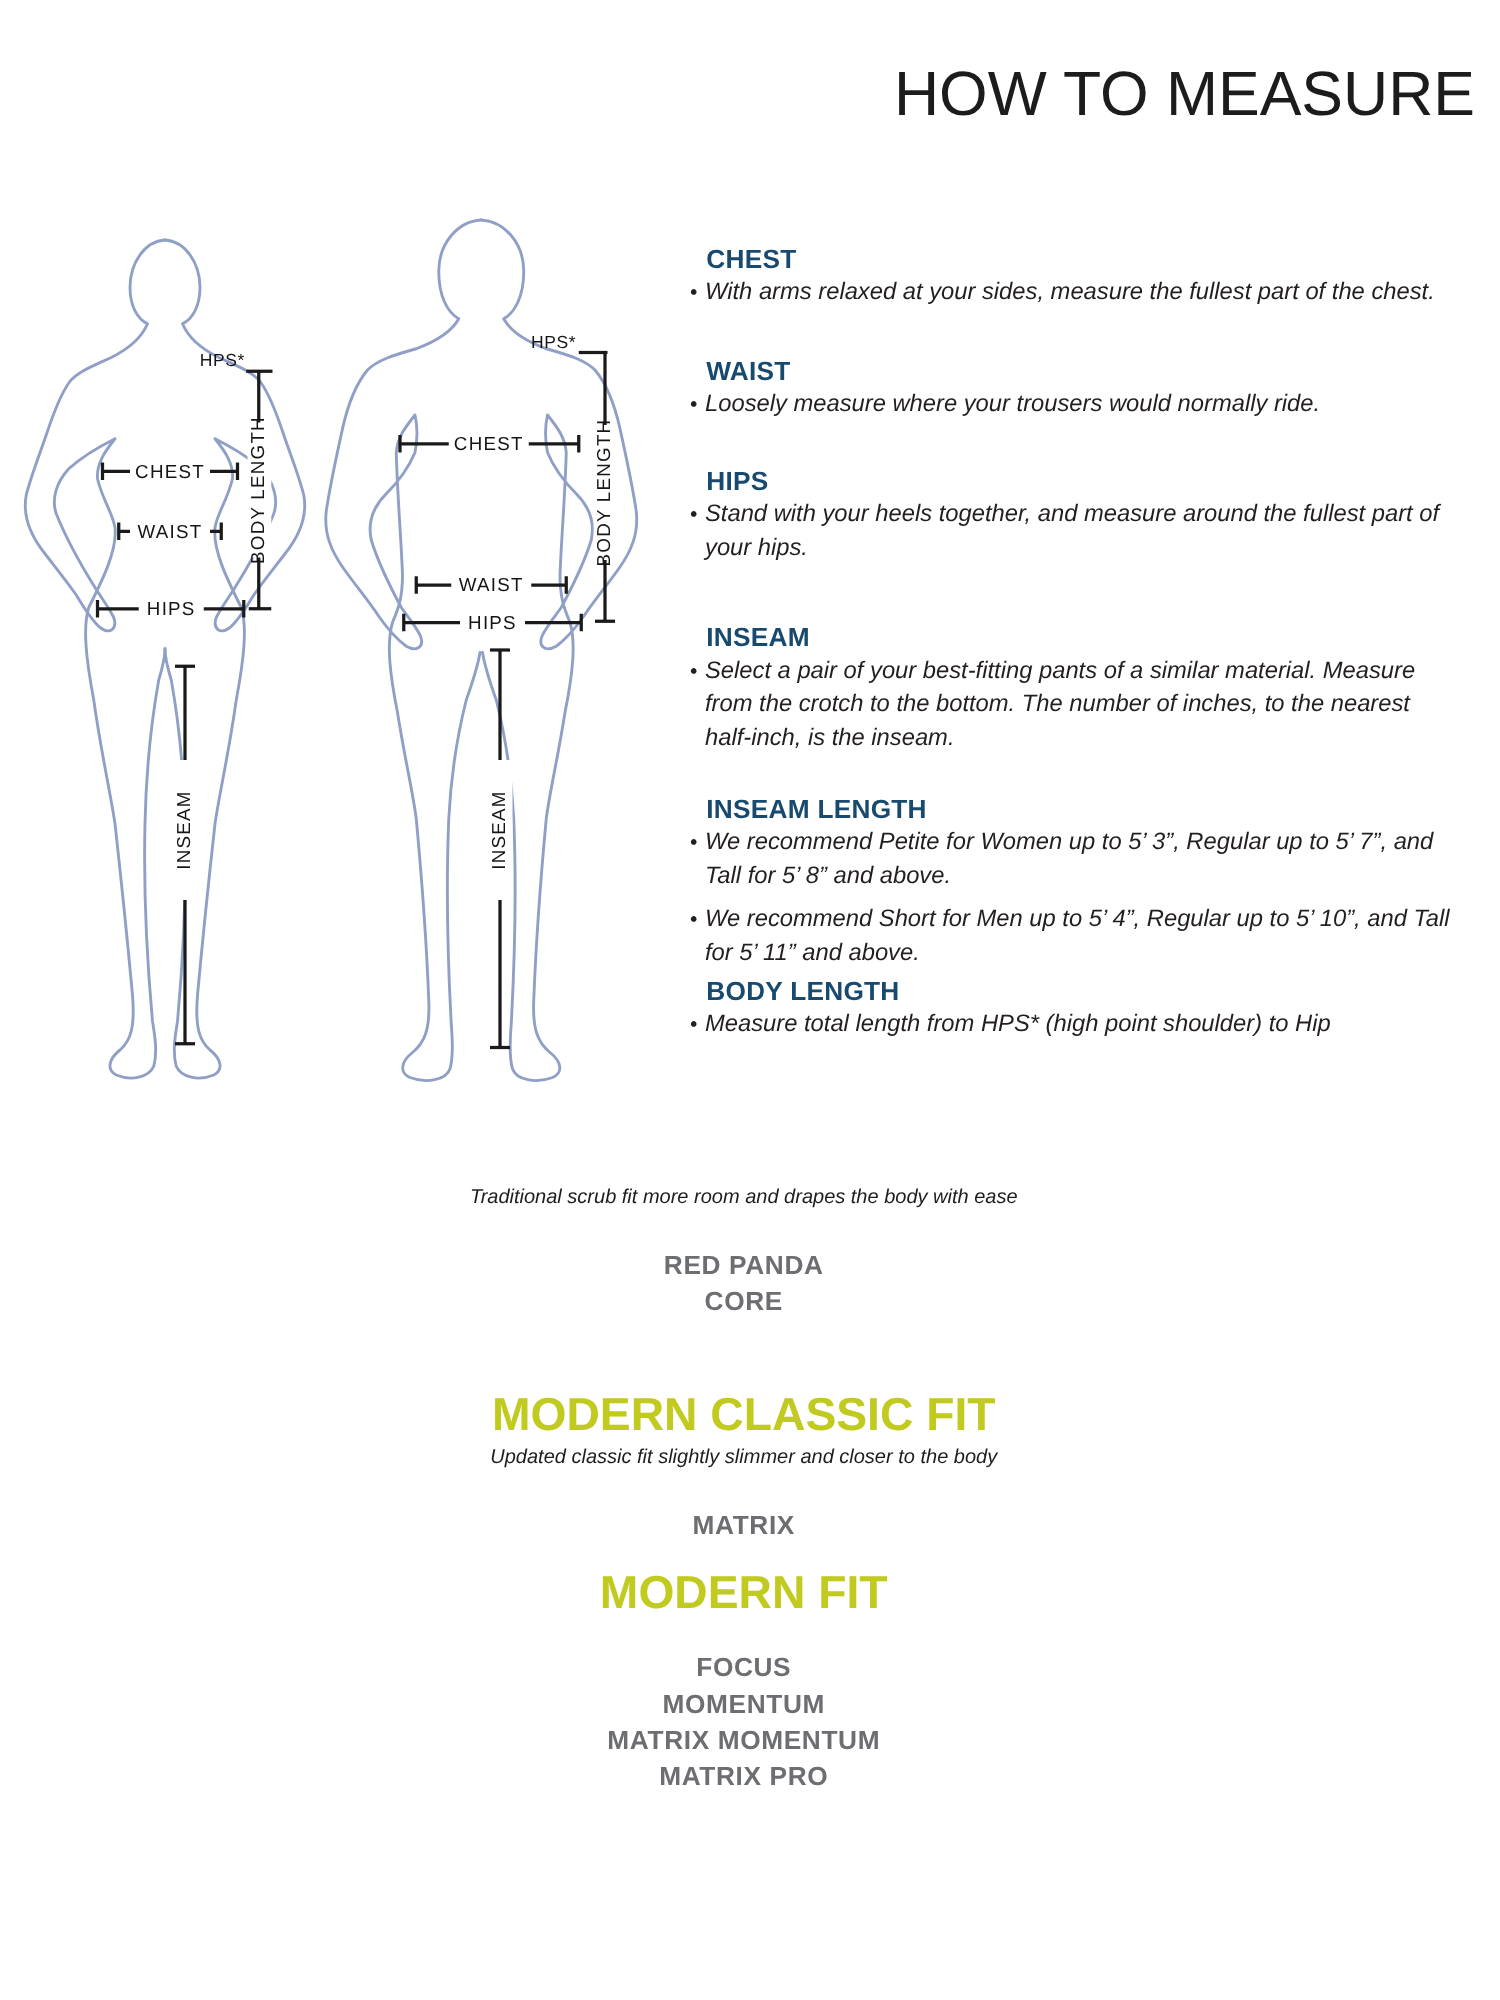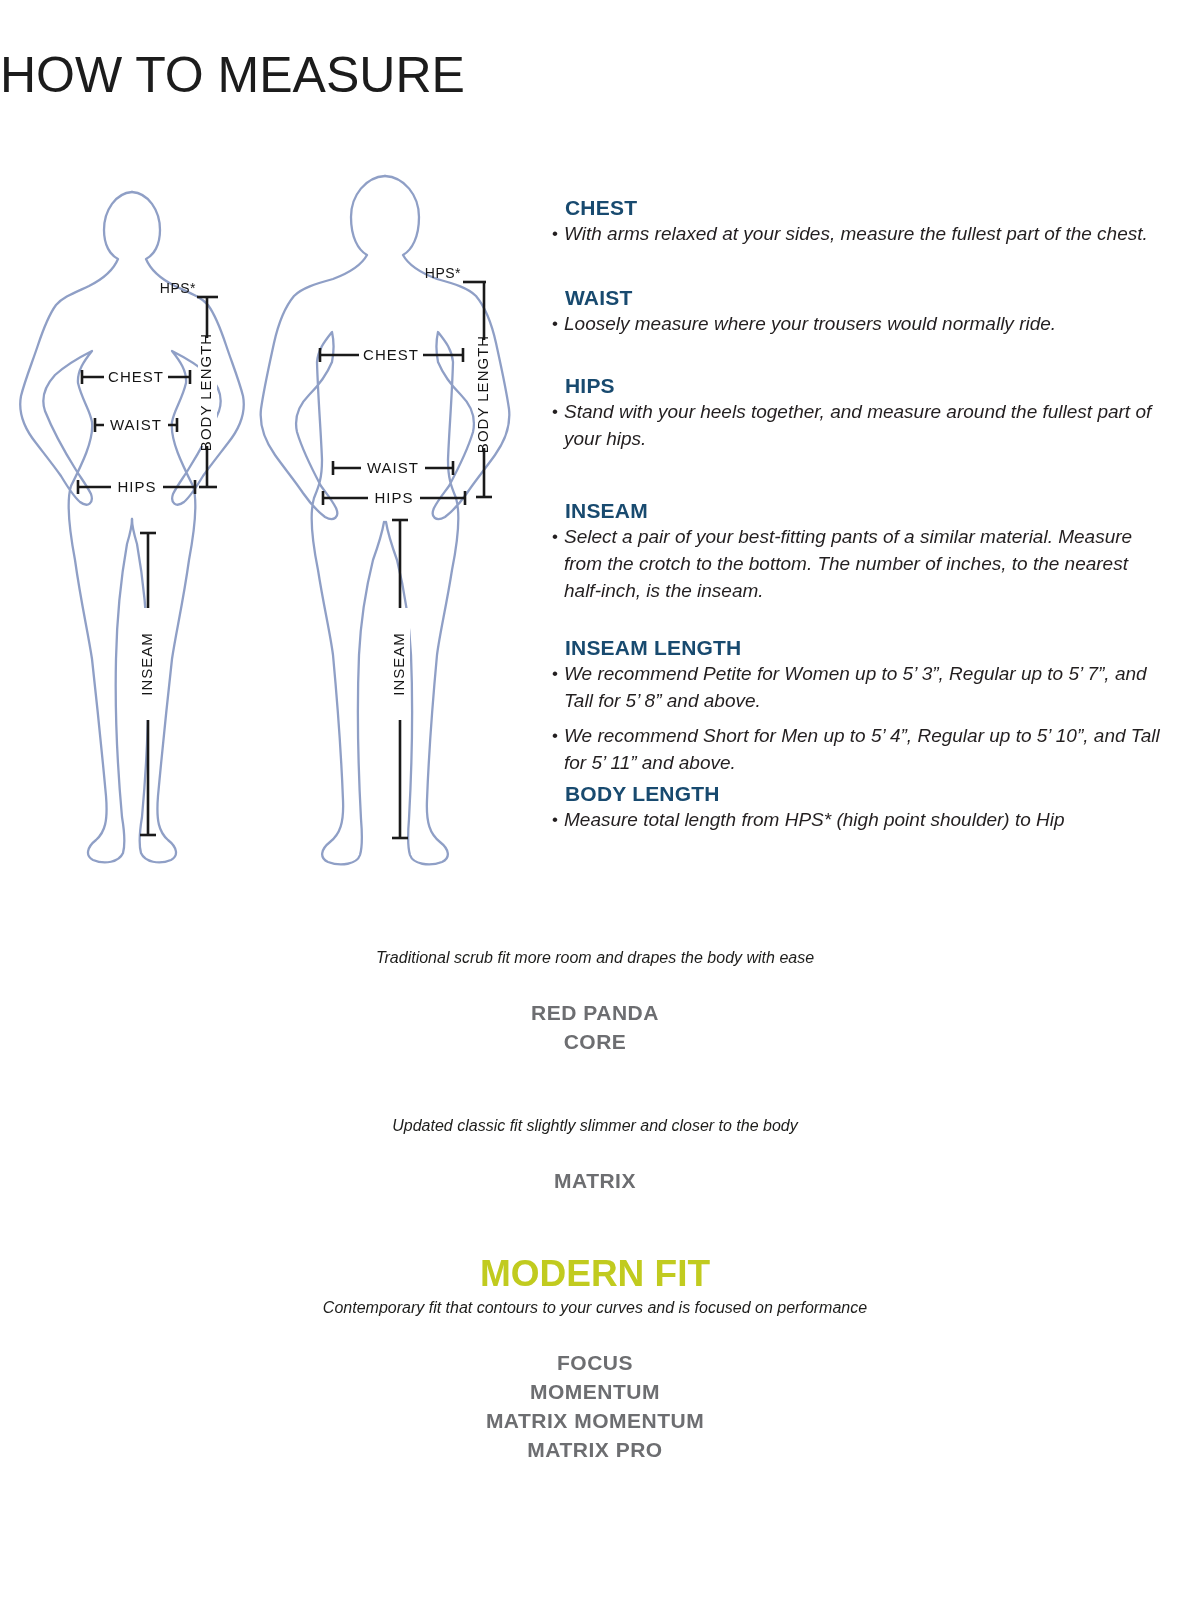--- a/index.html
+++ b/index.html
@@ -1,18 +1,18 @@
 <!DOCTYPE html>
 <html><head>
 <meta charset="utf-8">
 <style>
   html,body{margin:0;padding:0;background:#ffffff;}
   .page{position:relative;width:1200px;height:1600px;background:#fff;overflow:hidden;
         font-family:"Liberation Sans",sans-serif;color:#231f20;}
-  .title{position:absolute;top:46px;left:0;width:1180px;text-align:left;
+  .title{position:absolute;top:46px;left:0;width:1180px;text-align:right;
          font-size:50px;font-weight:400;letter-spacing:0px;color:#1c1c1c;}
   
   .figures{position:absolute;left:0;top:160px;width:540px;height:720px;}
   .figures path.body{fill:none;stroke:#8f9fc6;stroke-width:2.3;stroke-linecap:round;stroke-linejoin:round;}
   .figures .meas line{stroke:#1a1a1a;stroke-width:2.6;}
   .figures .meas rect{fill:#ffffff;stroke:none;}
   .figures text{fill:#151515;font-family:"Liberation Sans",sans-serif;font-size:15px;letter-spacing:1px;}
   .figures text.hps{font-size:14px;letter-spacing:0.5px;}
   
   .instructions{position:absolute;left:552px;top:196px;width:618px;}
@@ -203,29 +203,29 @@
 
   <div class="fit fit1">
     <div class="desc">Traditional scrub fit more room and drapes the body with ease</div>
     <div class="brands">
       <div class="brand">RED PANDA</div>
       <div class="brand">CORE</div>
     </div>
   </div>
 
   <div class="fit fit2">
+    <h2 style="color: rgb(193, 203, 31);">MODERN CLASSIC FIT</h2>
     <div class="desc">Updated classic fit slightly slimmer and closer to the body</div>
     <div class="brands">
       <div class="brand">MATRIX</div>
     </div>
   </div>
 
   <div class="fit fit3">
     <h2 style="color: rgb(193, 203, 31);">MODERN FIT</h2>
-    <div class="desc">Contemporary fit that contours to your curves and is focused on performance</div>
     <div class="brands">
       <div class="brand">FOCUS</div>
       <div class="brand">MOMENTUM</div>
       <div class="brand">MATRIX MOMENTUM</div>
       <div class="brand">MATRIX PRO</div>
     </div>
   </div>
 
 </div>
 

